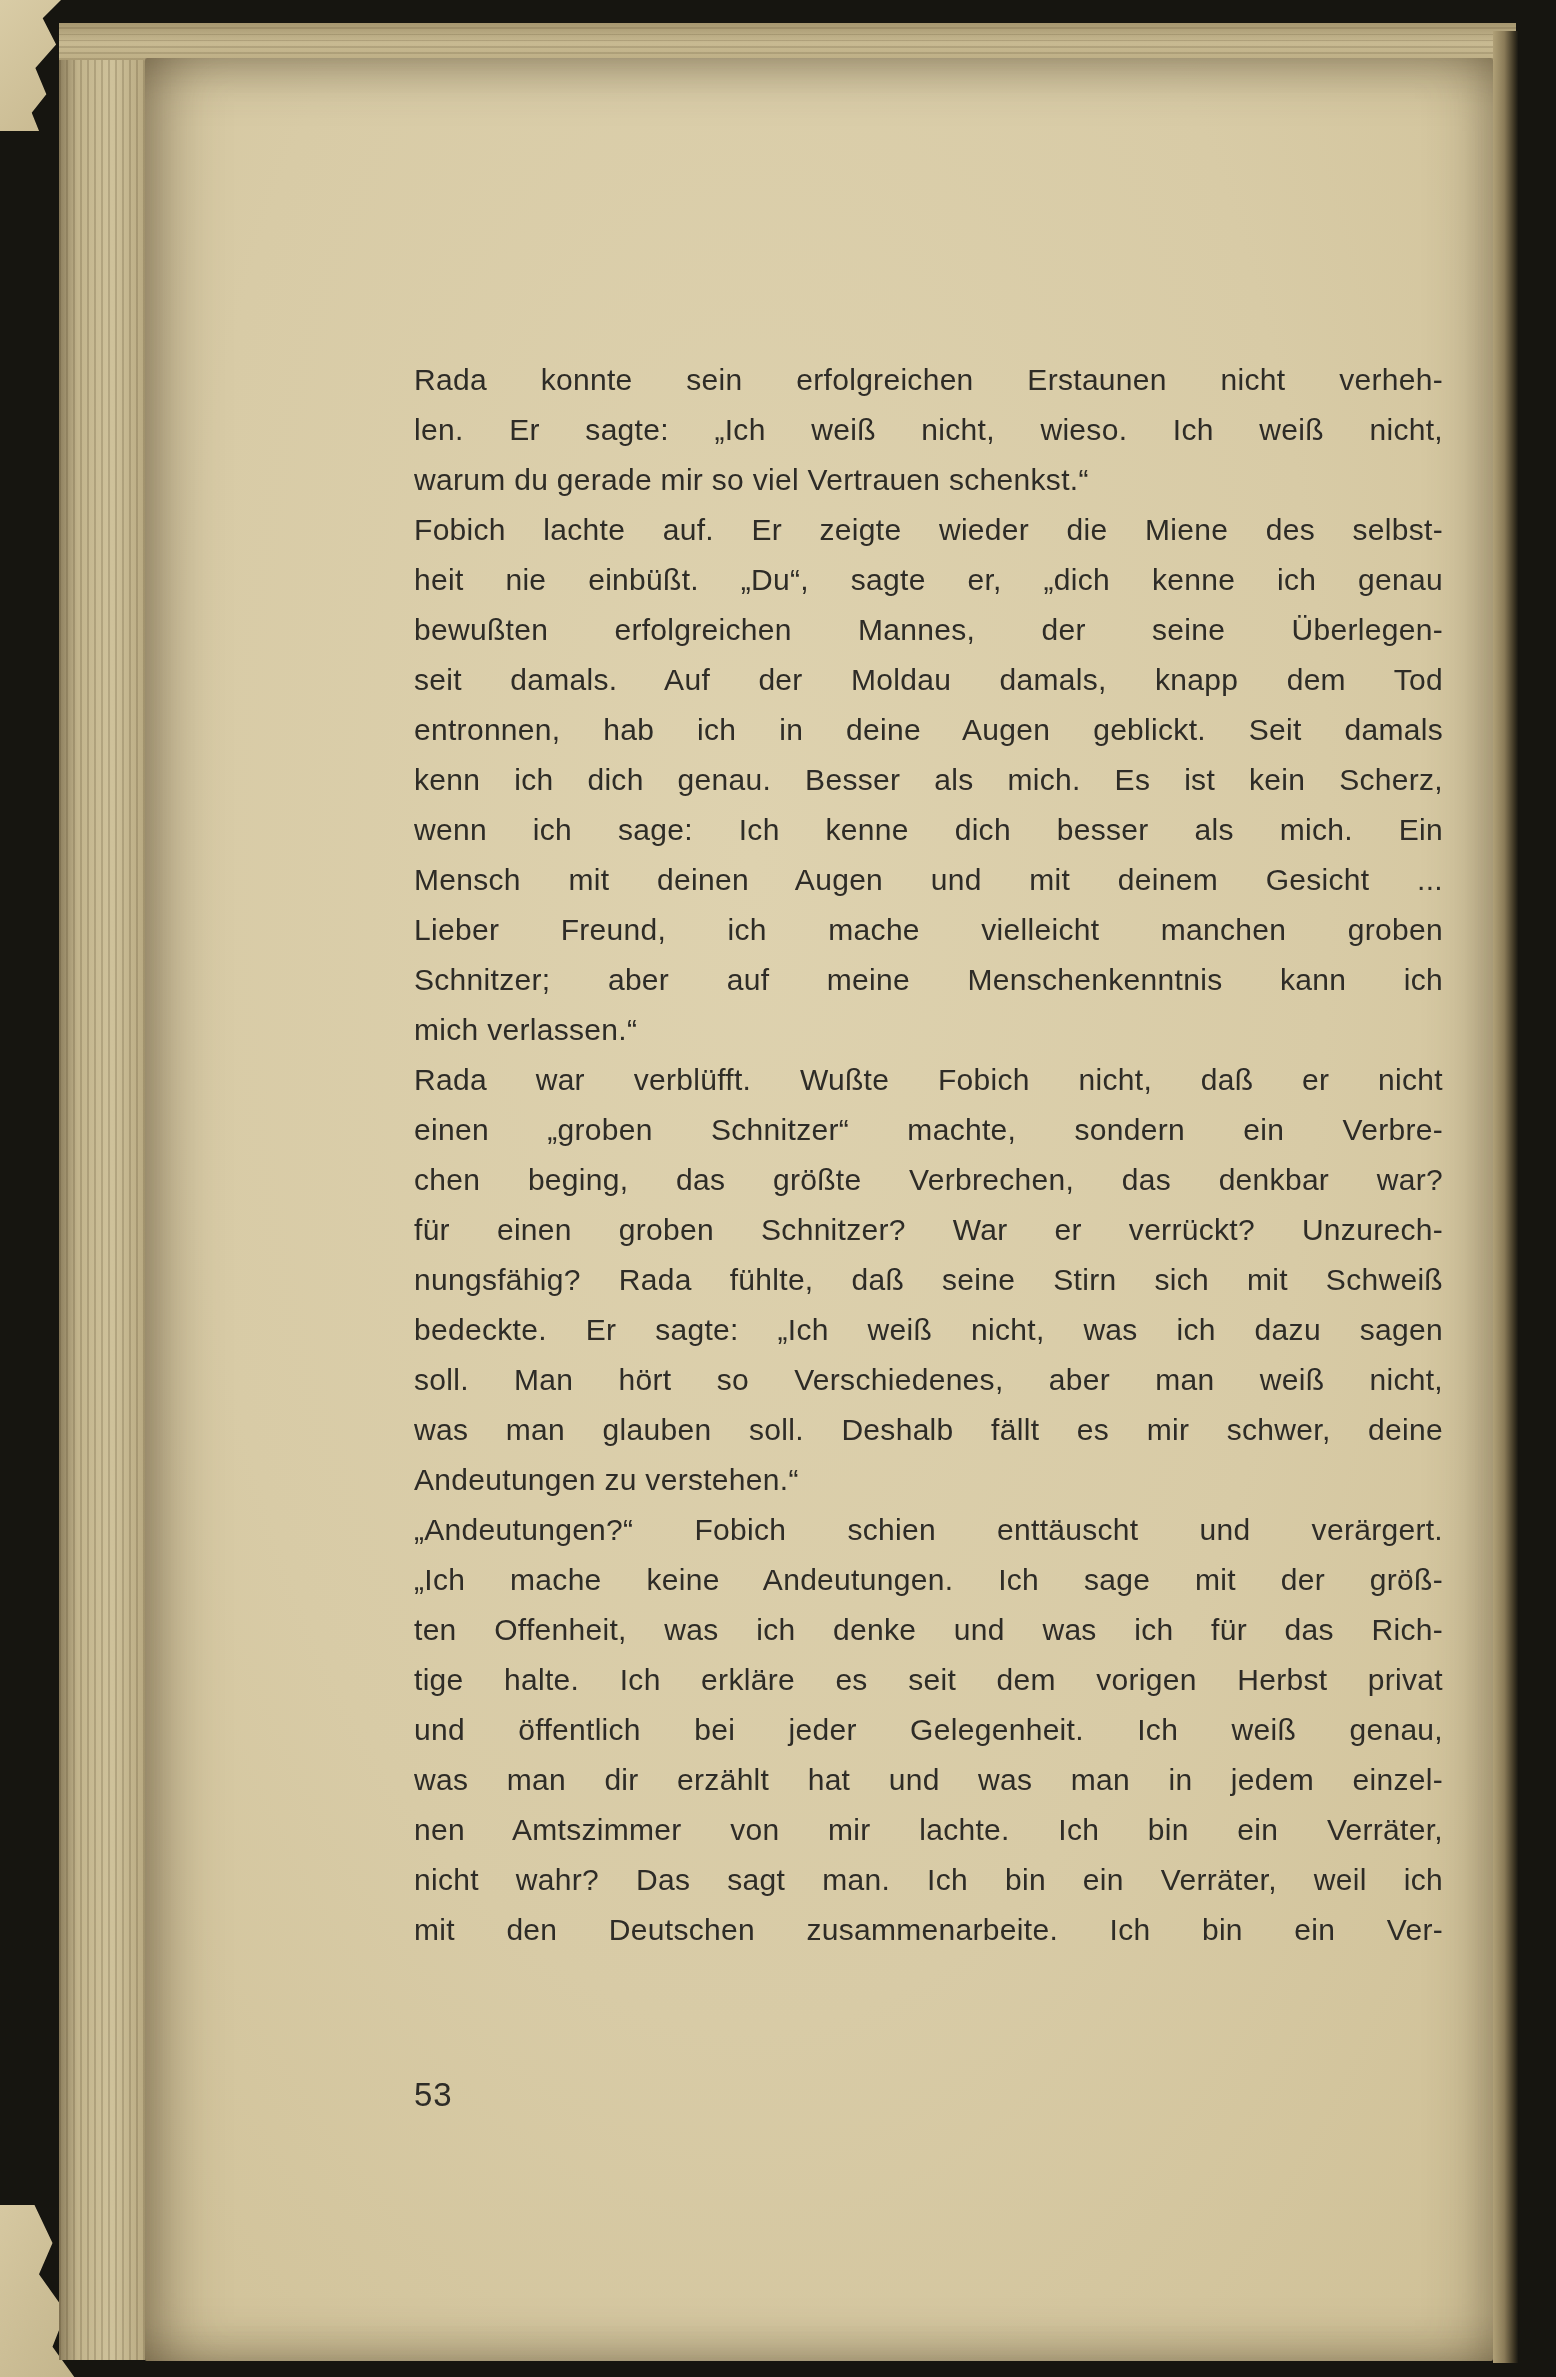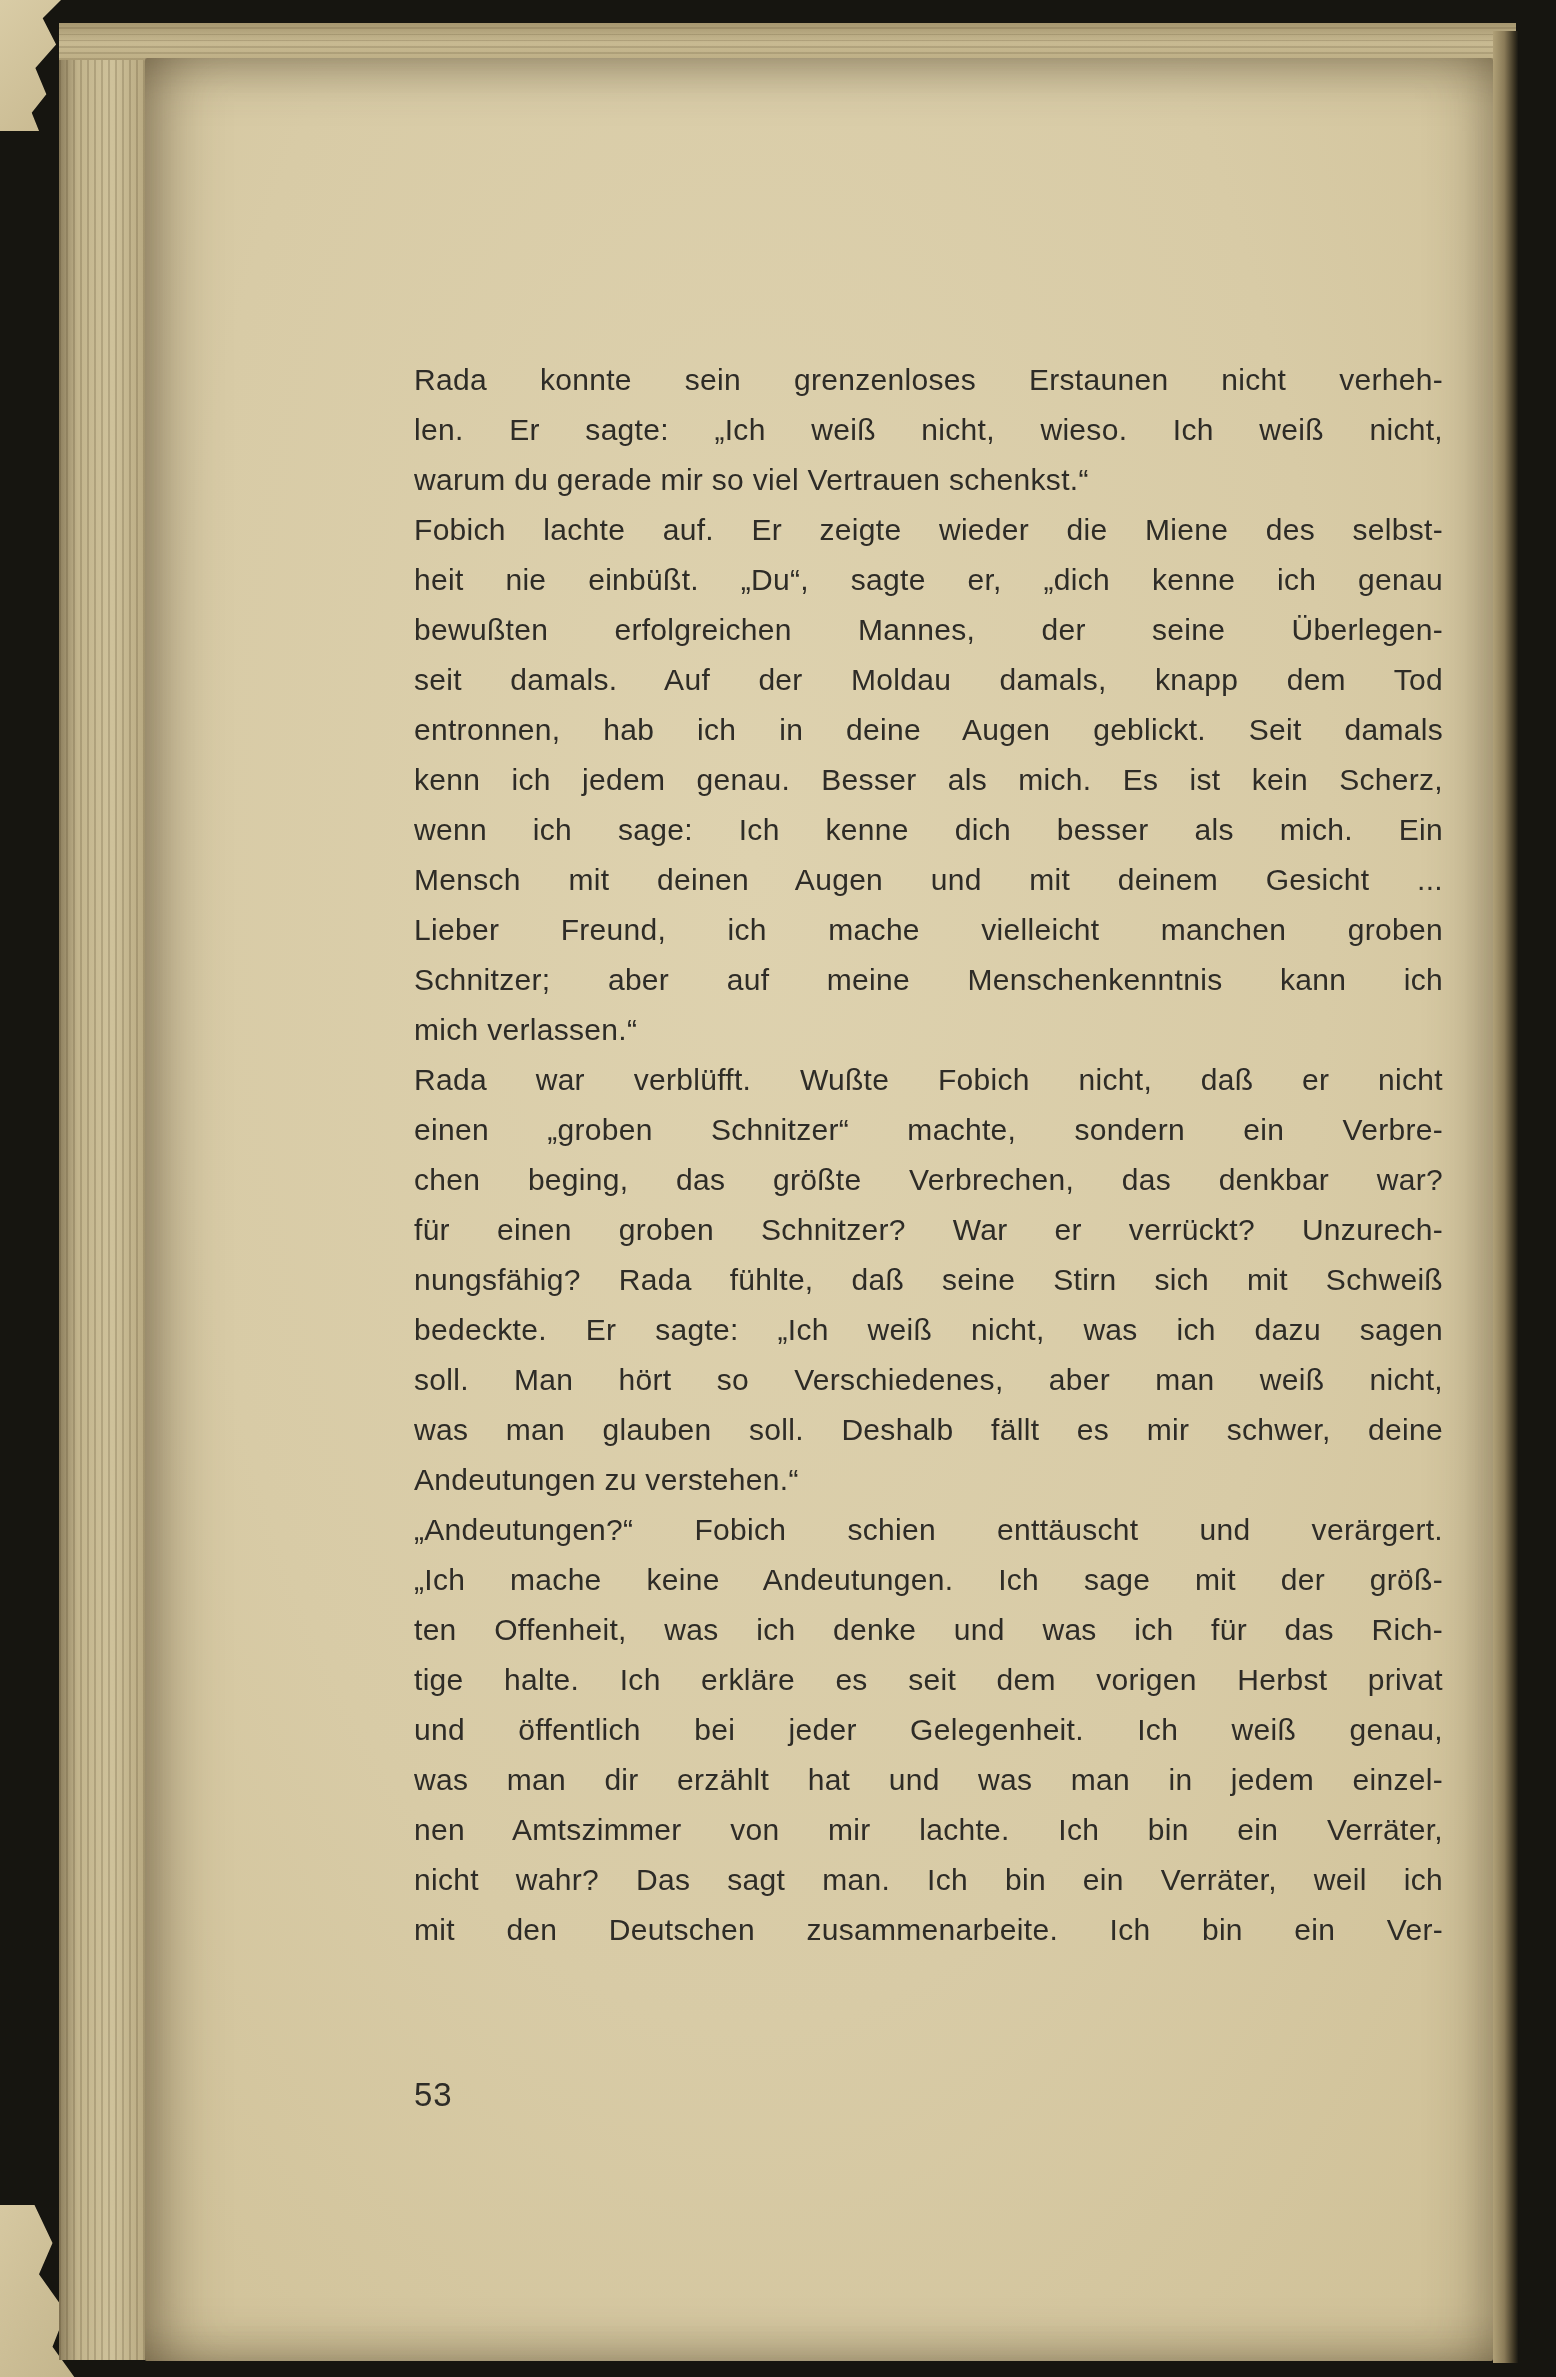--- a/index.html
+++ b/index.html
@@ -87,32 +87,32 @@
 
   <div class="edge-left"></div>
   <div class="edge-top"></div>
   <div class="edge-right"></div>
 
   <div class="page">
 
     <div class="textblock">
 
       <div class="paragraph">
-        <div class="line">Rada konnte sein grenzenloses Erstaunen nicht verheh-</div>
+        <div class="line">Rada konnte sein erfolgreichen Erstaunen nicht verheh-</div>
         <div class="line">len. Er sagte: „Ich weiß nicht, wieso. Ich weiß nicht,</div>
         <div class="line para-end">warum du gerade mir so viel Vertrauen schenkst.“</div>
       </div>
 
       <div class="paragraph">
         <div class="line">Fobich lachte auf. Er zeigte wieder die Miene des selbst-</div>
         <div class="line">heit nie einbüßt. „Du“, sagte er, „dich kenne ich genau</div>
         <div class="line">bewußten erfolgreichen Mannes, der seine Überlegen-</div>
         <div class="line">seit damals. Auf der Moldau damals, knapp dem Tod</div>
         <div class="line">entronnen, hab ich in deine Augen geblickt. Seit damals</div>
-        <div class="line">kenn ich jedem genau. Besser als mich. Es ist kein Scherz,</div>
+        <div class="line">kenn ich dich genau. Besser als mich. Es ist kein Scherz,</div>
         <div class="line">wenn ich sage: Ich kenne dich besser als mich. Ein</div>
         <div class="line">Mensch mit deinen Augen und mit deinem Gesicht ...</div>
         <div class="line">Lieber Freund, ich mache vielleicht manchen groben</div>
         <div class="line">Schnitzer; aber auf meine Menschenkenntnis kann ich</div>
         <div class="line para-end">mich verlassen.“</div>
       </div>
 
       <div class="paragraph">
         <div class="line">Rada war verblüfft. Wußte Fobich nicht, daß er nicht</div>
         <div class="line">einen „groben Schnitzer“ machte, sondern ein Verbre-</div>

